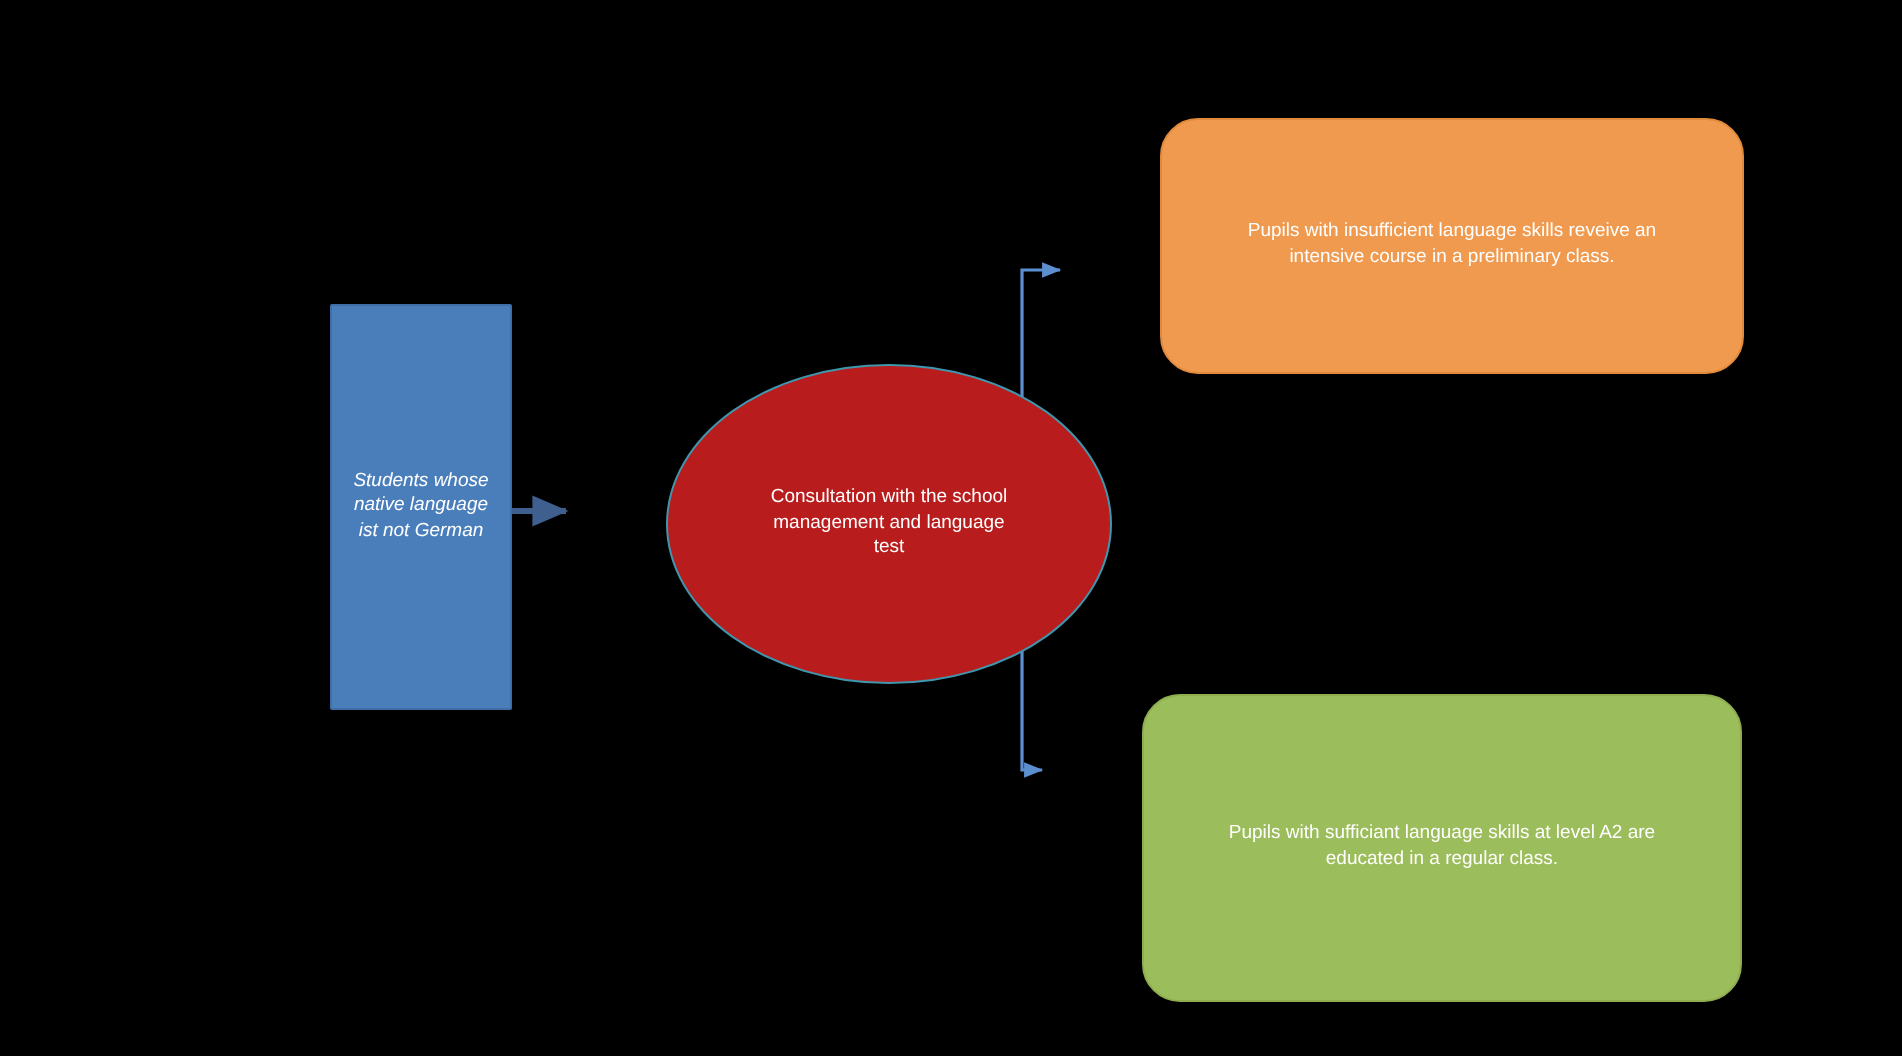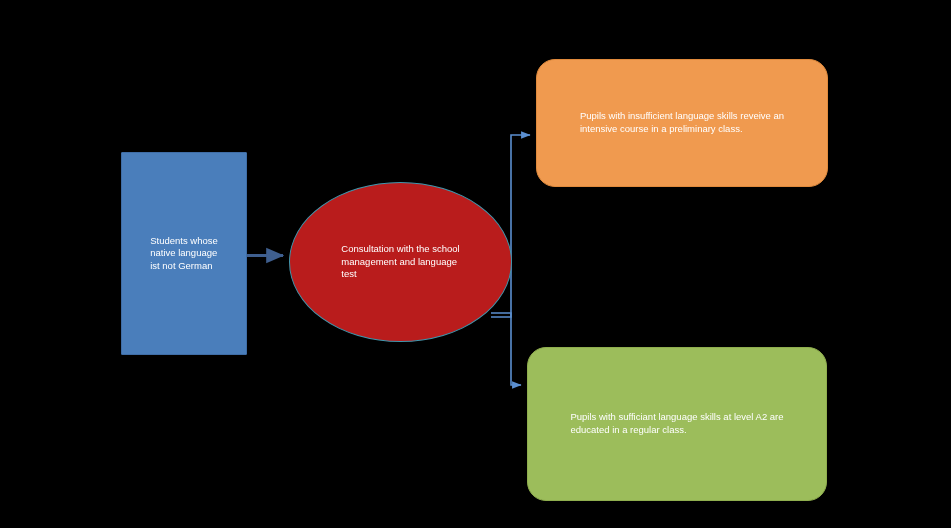--- a/index.html
+++ b/index.html
@@ -18,40 +18,43 @@
     height: 528px;
     background: #000000;
     overflow: hidden;
   }
   .node {
     position: absolute;
     box-sizing: border-box;
     display: flex;
     align-items: center;
     justify-content: center;
+    text-align: center;
     color: #ffffff;
     line-height: 1.32;
     user-select: none;
+    margin-left: 44px;
   }
   .node .label {
     display: block;
     padding: 0 14px;
     white-space: pre-line;
   }
 
   
   #node-source {
     left: 121px;
     top: 152px;
-    width: 126px;
+    width: 91px;
     height: 203px;
     background: #4a7ebb;
     border: 1px solid #3f6da6;
     border-radius: 1px;
     font-size: 9.5px;
+    font-style: italic;
   }
   #node-source .label { padding: 0 6px; }
 
   
   #node-decision {
     left: 289px;
     top: 182px;
     width: 223px;
     height: 160px;
     background: #b91c1c;

